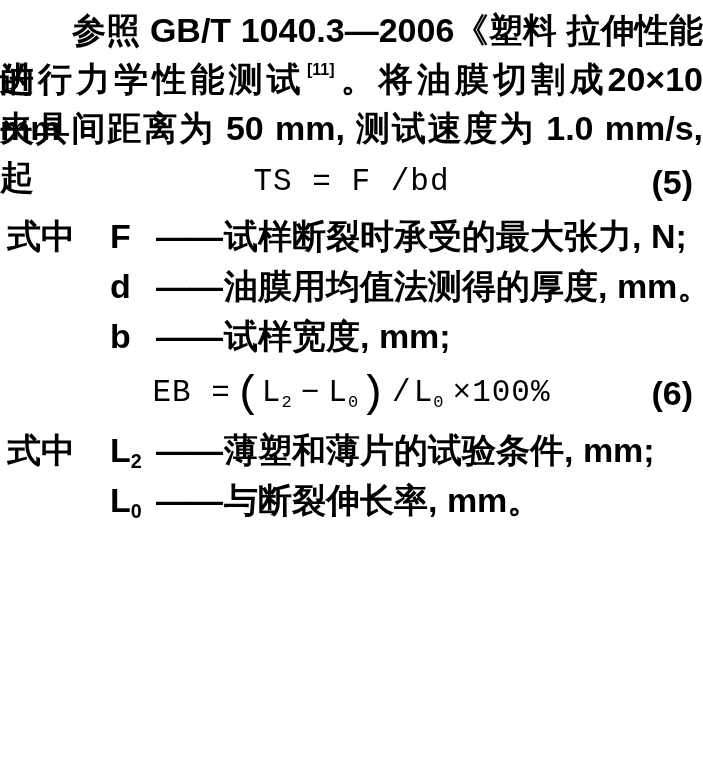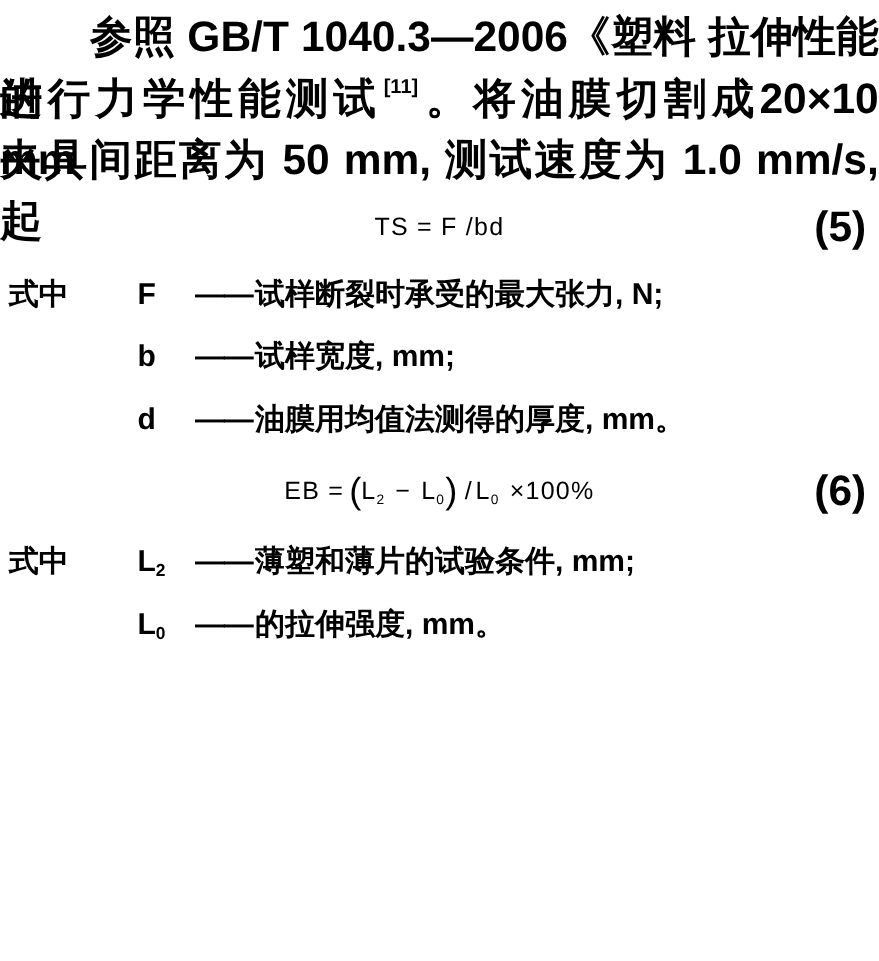--- a/index.html
+++ b/index.html
@@ -39,23 +39,23 @@
 
   
   .eq-row {
     position: relative;
     text-align: center;
     height: 58px;
     line-height: 58px;
   }
   .eq-row-6 { height: 64px; line-height: 64px; }
   .eq-expr {
-    font-family: Liberation Sans, sans-serif;
+    font-family: Liberation Mono, monospace;
     font-weight: 400;
-    font-size: 20px;
+    font-size: 31px;
     letter-spacing: 1px;
   }
   .eq-num {
     position: absolute;
     right: 10px;
     top: 0;
     font-family: "Liberation Sans", "DejaVu Sans", sans-serif;
     font-weight: 600;
     font-size: 34px;
     letter-spacing: 0;
@@ -73,21 +73,21 @@
   }
   .eq-op { margin: 0 8px; }
   .eq-lhs { margin-right: 4px; }
   .eq-div { margin: 0 2px 0 6px; }
   .eq-mult { margin-left: 8px; margin-top: 36px; }
 
   
   .def-row {
     height: 50px;
     line-height: 50px;
-    font-size: 24px;
+    font-size: 34px;
     white-space: nowrap;
   }
   .def-label {
     display: inline-block;
     width: 110px;
     padding-left: 7px;
     vertical-align: baseline;
   }
   .def-sym {
     display: inline-block;
@@ -118,34 +118,34 @@
   <div class="eq-row">
     <span class="eq-expr">TS = F /bd</span>
     <span class="eq-num">(5)</span>
   </div>
 
   <div>
     <div class="def-row">
       <span class="def-label">式中</span><span class="def-sym"><span>F</span><sub></sub></span><span class="def-dash">——</span><span>试样断裂时承受的最大张力, N;</span>
     </div>
     <div class="def-row">
-      <span class="def-label"></span><span class="def-sym"><span>b</span><sub></sub></span><span class="def-dash">——</span><span>试样宽度, mm;</span>
+      <span class="def-label"></span><span class="def-sym"><span>d</span><sub></sub></span><span class="def-dash">——</span><span>油膜用均值法测得的厚度, mm。</span>
     </div>
     <div class="def-row">
-      <span class="def-label"></span><span class="def-sym"><span>d</span><sub></sub></span><span class="def-dash">——</span><span>油膜用均值法测得的厚度, mm。</span>
+      <span class="def-label"></span><span class="def-sym"><span>b</span><sub></sub></span><span class="def-dash">——</span><span>试样宽度, mm;</span>
     </div>
   </div>
 
   <div class="eq-row eq-row-6">
     <span class="eq-expr"><span class="eq-lhs">EB =</span><span class="bp">(</span><span><span>L</span><sub>2</sub></span><span class="eq-op">−</span><span><span>L</span><sub>0</sub></span><span class="bp">)</span><span class="eq-div">/</span><span><span>L</span><sub>0</sub></span><span class="eq-mult">×100%</span></span>
     <span class="eq-num">(6)</span>
   </div>
 
   <div>
     <div class="def-row">
       <span class="def-label">式中</span><span class="def-sym"><span>L</span><sub>2</sub></span><span class="def-dash">——</span><span>薄塑和薄片的试验条件, mm;</span>
     </div>
     <div class="def-row">
-      <span class="def-label"></span><span class="def-sym"><span>L</span><sub>0</sub></span><span class="def-dash">——</span><span>的拉伸强度, mm。</span>
+      <span class="def-label"></span><span class="def-sym"><span>L</span><sub>0</sub></span><span class="def-dash">——</span><span>与断裂伸长率, mm。</span>
     </div>
   </div>
 
 </div>
 
 </body></html>

